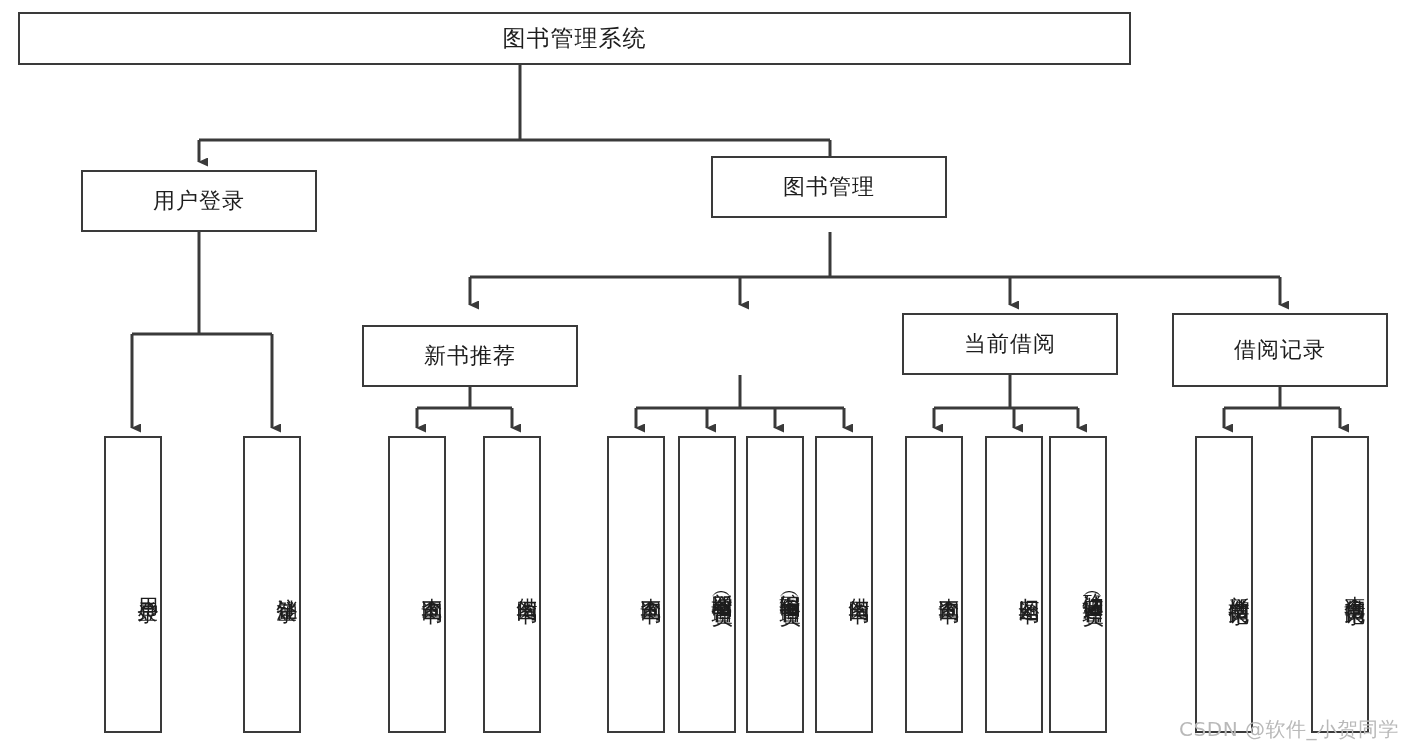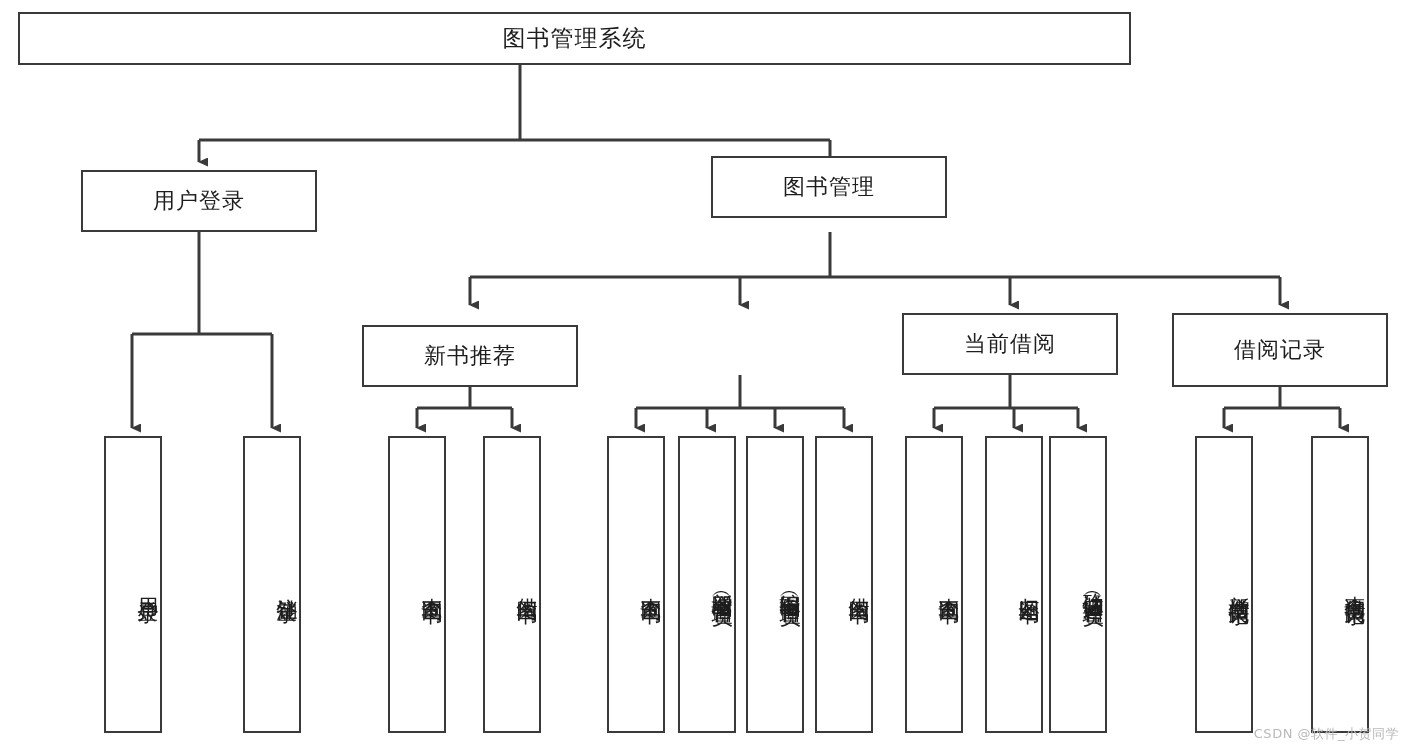--- a/index.html
+++ b/index.html
@@ -8,21 +8,21 @@
   #stage{position:relative;width:1405px;height:747px;background:#fff;}
   svg.wires{position:absolute;left:0;top:0;width:1405px;height:747px;}
   .node{position:absolute;box-sizing:border-box;background:#ffffff;
         border:2px solid #3a3a3a;display:flex;align-items:center;
         justify-content:center;color:#1d1d1d;}
   .node.h{font-size:22px;letter-spacing:1px;}
   .node.v{writing-mode:vertical-rl;text-orientation:upright;
           font-size:21px;line-height:1.18;letter-spacing:2px;
           padding:10px 0;align-items:flex-start;justify-content:center;}
   .node.root{font-size:23px;}
-  .watermark{position:absolute;right:6px;bottom:4px;font-size:13px;
+  .watermark{position:absolute;right:6px;bottom:4px;font-size:20px;
              color:#b9b9b9;letter-spacing:.5px;white-space:nowrap;
              pointer-events:none;}
 </style>
 </head>
 <body>
 
 <div id="stage">
 
   <svg class="wires" viewBox="0 0 1405 747" xmlns="http://www.w3.org/2000/svg">
     <defs>

